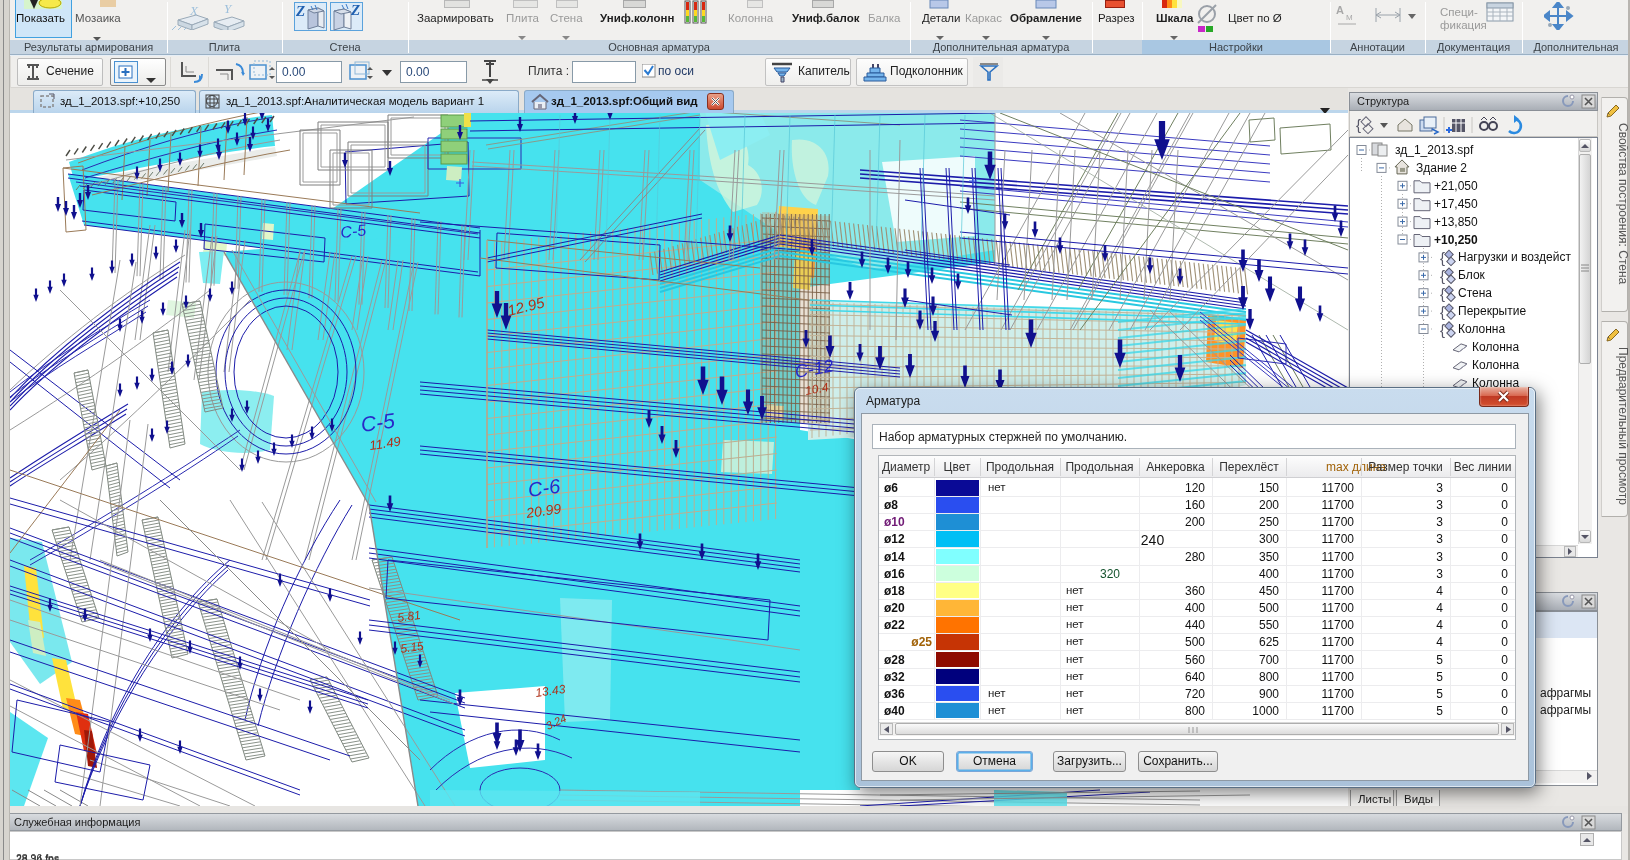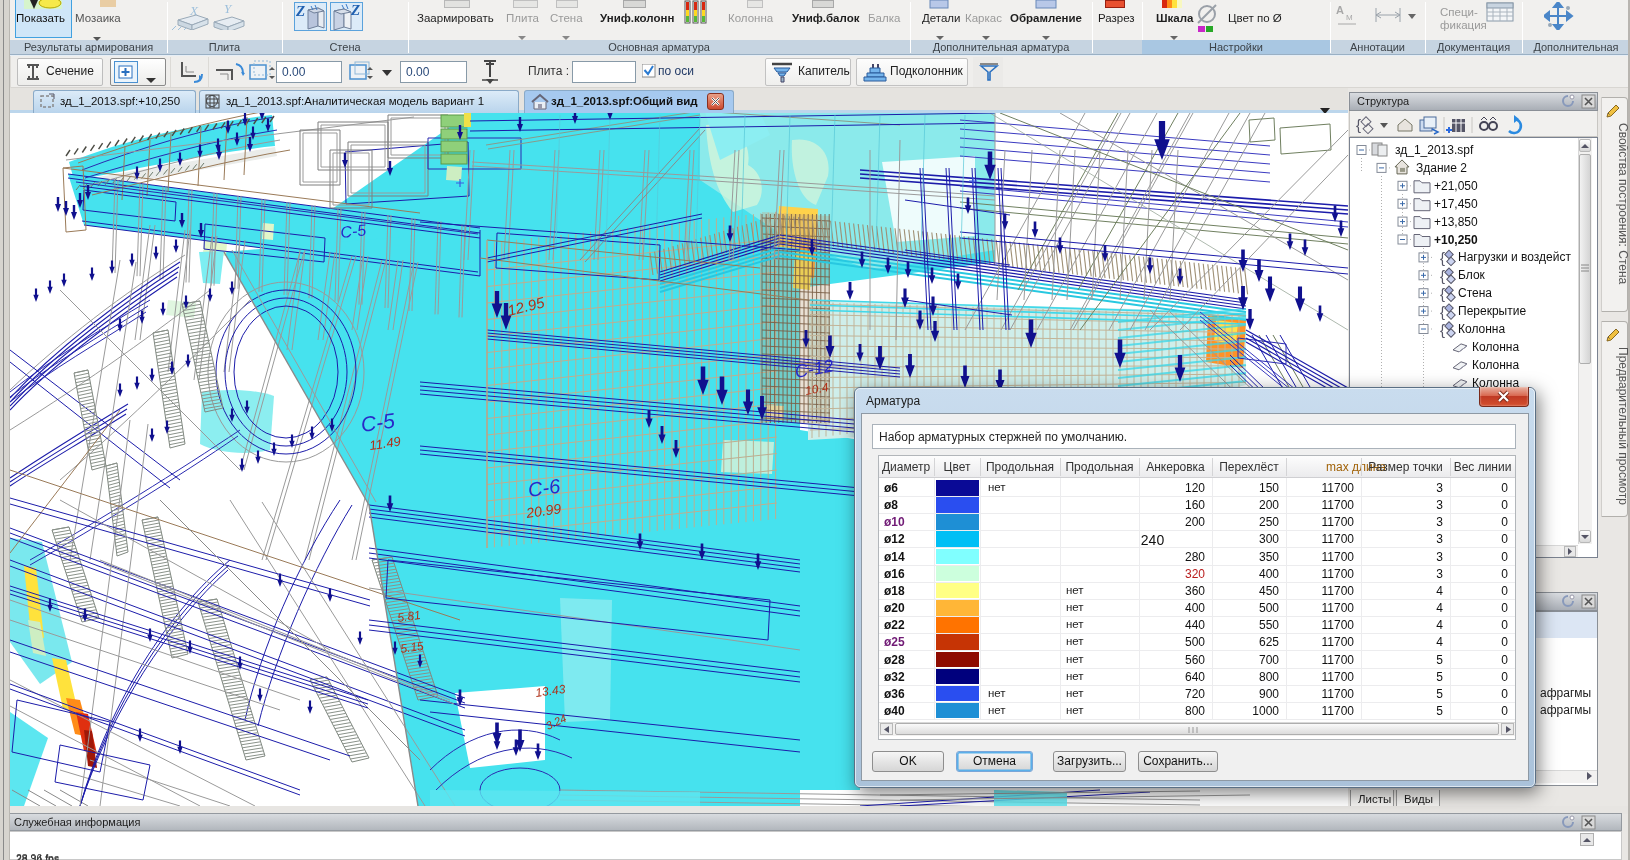--- a/index.html
+++ b/index.html
@@ -1740,21 +1740,21 @@
 <div style="position:absolute;left:884px;top:549.5999999999999px;width:48px;height:13px;font-size:12px;font-weight:bold;color:#111;">ø14</div>
 <div style="position:absolute;left:936px;top:548.5999999999999px;width:43px;height:15.5px;background:#80ffff;"></div>
 <div style="position:absolute;left:1100px;top:549.5999999999999px;width:105px;height:13px;font-size:12px;color:#111;text-align:right;">280</div>
 <div style="position:absolute;left:1175px;top:549.5999999999999px;width:104px;height:13px;font-size:12px;color:#111;text-align:right;">350</div>
 <div style="position:absolute;left:1250px;top:549.5999999999999px;width:104px;height:13px;font-size:12px;color:#111;text-align:right;">11700</div>
 <div style="position:absolute;left:1340px;top:549.5999999999999px;width:103px;height:13px;font-size:12px;color:#111;text-align:right;">3</div>
 <div style="position:absolute;left:1405px;top:549.5999999999999px;width:103px;height:13px;font-size:12px;color:#111;text-align:right;">0</div>
 <div style="position:absolute;left:879px;top:564.5999999999999px;width:636px;height:1px;background:#ececee;"></div>
 <div style="position:absolute;left:884px;top:566.7499999999999px;width:48px;height:13px;font-size:12px;font-weight:bold;color:#111;">ø16</div>
 <div style="position:absolute;left:936px;top:565.7499999999999px;width:43px;height:15.5px;background:#ccffdd;"></div>
-<div style="position:absolute;left:1100px;top:566.7499999999999px;width:105px;height:13px;font-size:12px;color:#b91c1c;text-align:right;">320</div>
+<div style="position:absolute;left:1100px;top:566.7499999999999px;width:105px;height:13px;font-size:12px;color:#14532d;">320</div>
 <div style="position:absolute;left:1175px;top:566.7499999999999px;width:104px;height:13px;font-size:12px;color:#111;text-align:right;">400</div>
 <div style="position:absolute;left:1250px;top:566.7499999999999px;width:104px;height:13px;font-size:12px;color:#111;text-align:right;">11700</div>
 <div style="position:absolute;left:1340px;top:566.7499999999999px;width:103px;height:13px;font-size:12px;color:#111;text-align:right;">3</div>
 <div style="position:absolute;left:1405px;top:566.7499999999999px;width:103px;height:13px;font-size:12px;color:#111;text-align:right;">0</div>
 <div style="position:absolute;left:879px;top:581.7499999999999px;width:636px;height:1px;background:#ececee;"></div>
 <div style="position:absolute;left:884px;top:583.8999999999999px;width:48px;height:13px;font-size:12px;font-weight:bold;color:#111;">ø18</div>
 <div style="position:absolute;left:936px;top:582.8999999999999px;width:43px;height:15.5px;background:#ffff85;"></div>
 <div style="position:absolute;left:1066px;top:583.8999999999999px;width:60px;height:13px;font-size:11.5px;color:#222;">нет</div>
 <div style="position:absolute;left:1100px;top:583.8999999999999px;width:105px;height:13px;font-size:12px;color:#111;text-align:right;">360</div>
 <div style="position:absolute;left:1175px;top:583.8999999999999px;width:104px;height:13px;font-size:12px;color:#111;text-align:right;">450</div>
@@ -1773,21 +1773,21 @@
 <div style="position:absolute;left:879px;top:616.0499999999998px;width:636px;height:1px;background:#ececee;"></div>
 <div style="position:absolute;left:884px;top:618.1999999999998px;width:48px;height:13px;font-size:12px;font-weight:bold;color:#111;">ø22</div>
 <div style="position:absolute;left:936px;top:617.1999999999998px;width:43px;height:15.5px;background:#ff7300;"></div>
 <div style="position:absolute;left:1066px;top:618.1999999999998px;width:60px;height:13px;font-size:11.5px;color:#222;">нет</div>
 <div style="position:absolute;left:1100px;top:618.1999999999998px;width:105px;height:13px;font-size:12px;color:#111;text-align:right;">440</div>
 <div style="position:absolute;left:1175px;top:618.1999999999998px;width:104px;height:13px;font-size:12px;color:#111;text-align:right;">550</div>
 <div style="position:absolute;left:1250px;top:618.1999999999998px;width:104px;height:13px;font-size:12px;color:#111;text-align:right;">11700</div>
 <div style="position:absolute;left:1340px;top:618.1999999999998px;width:103px;height:13px;font-size:12px;color:#111;text-align:right;">4</div>
 <div style="position:absolute;left:1405px;top:618.1999999999998px;width:103px;height:13px;font-size:12px;color:#111;text-align:right;">0</div>
 <div style="position:absolute;left:879px;top:633.1999999999998px;width:636px;height:1px;background:#ececee;"></div>
-<div style="position:absolute;left:884px;top:635.3499999999998px;width:48px;height:13px;font-size:12px;font-weight:bold;color:#701a75;">ø25</div>
+<div style="position:absolute;left:884px;top:635.3499999999998px;width:48px;height:13px;font-size:12px;font-weight:bold;color:#a16207;text-align:right;">ø25</div>
 <div style="position:absolute;left:936px;top:634.3499999999998px;width:43px;height:15.5px;background:#c63405;"></div>
 <div style="position:absolute;left:1066px;top:635.3499999999998px;width:60px;height:13px;font-size:11.5px;color:#222;">нет</div>
 <div style="position:absolute;left:1100px;top:635.3499999999998px;width:105px;height:13px;font-size:12px;color:#111;text-align:right;">500</div>
 <div style="position:absolute;left:1175px;top:635.3499999999998px;width:104px;height:13px;font-size:12px;color:#111;text-align:right;">625</div>
 <div style="position:absolute;left:1250px;top:635.3499999999998px;width:104px;height:13px;font-size:12px;color:#111;text-align:right;">11700</div>
 <div style="position:absolute;left:1340px;top:635.3499999999998px;width:103px;height:13px;font-size:12px;color:#111;text-align:right;">4</div>
 <div style="position:absolute;left:1405px;top:635.3499999999998px;width:103px;height:13px;font-size:12px;color:#111;text-align:right;">0</div>
 <div style="position:absolute;left:879px;top:650.3499999999998px;width:636px;height:1px;background:#ececee;"></div>
 <div style="position:absolute;left:884px;top:652.4999999999998px;width:48px;height:13px;font-size:12px;font-weight:bold;color:#111;">ø28</div>
 <div style="position:absolute;left:936px;top:651.4999999999998px;width:43px;height:15.5px;background:#8e0b00;"></div>

